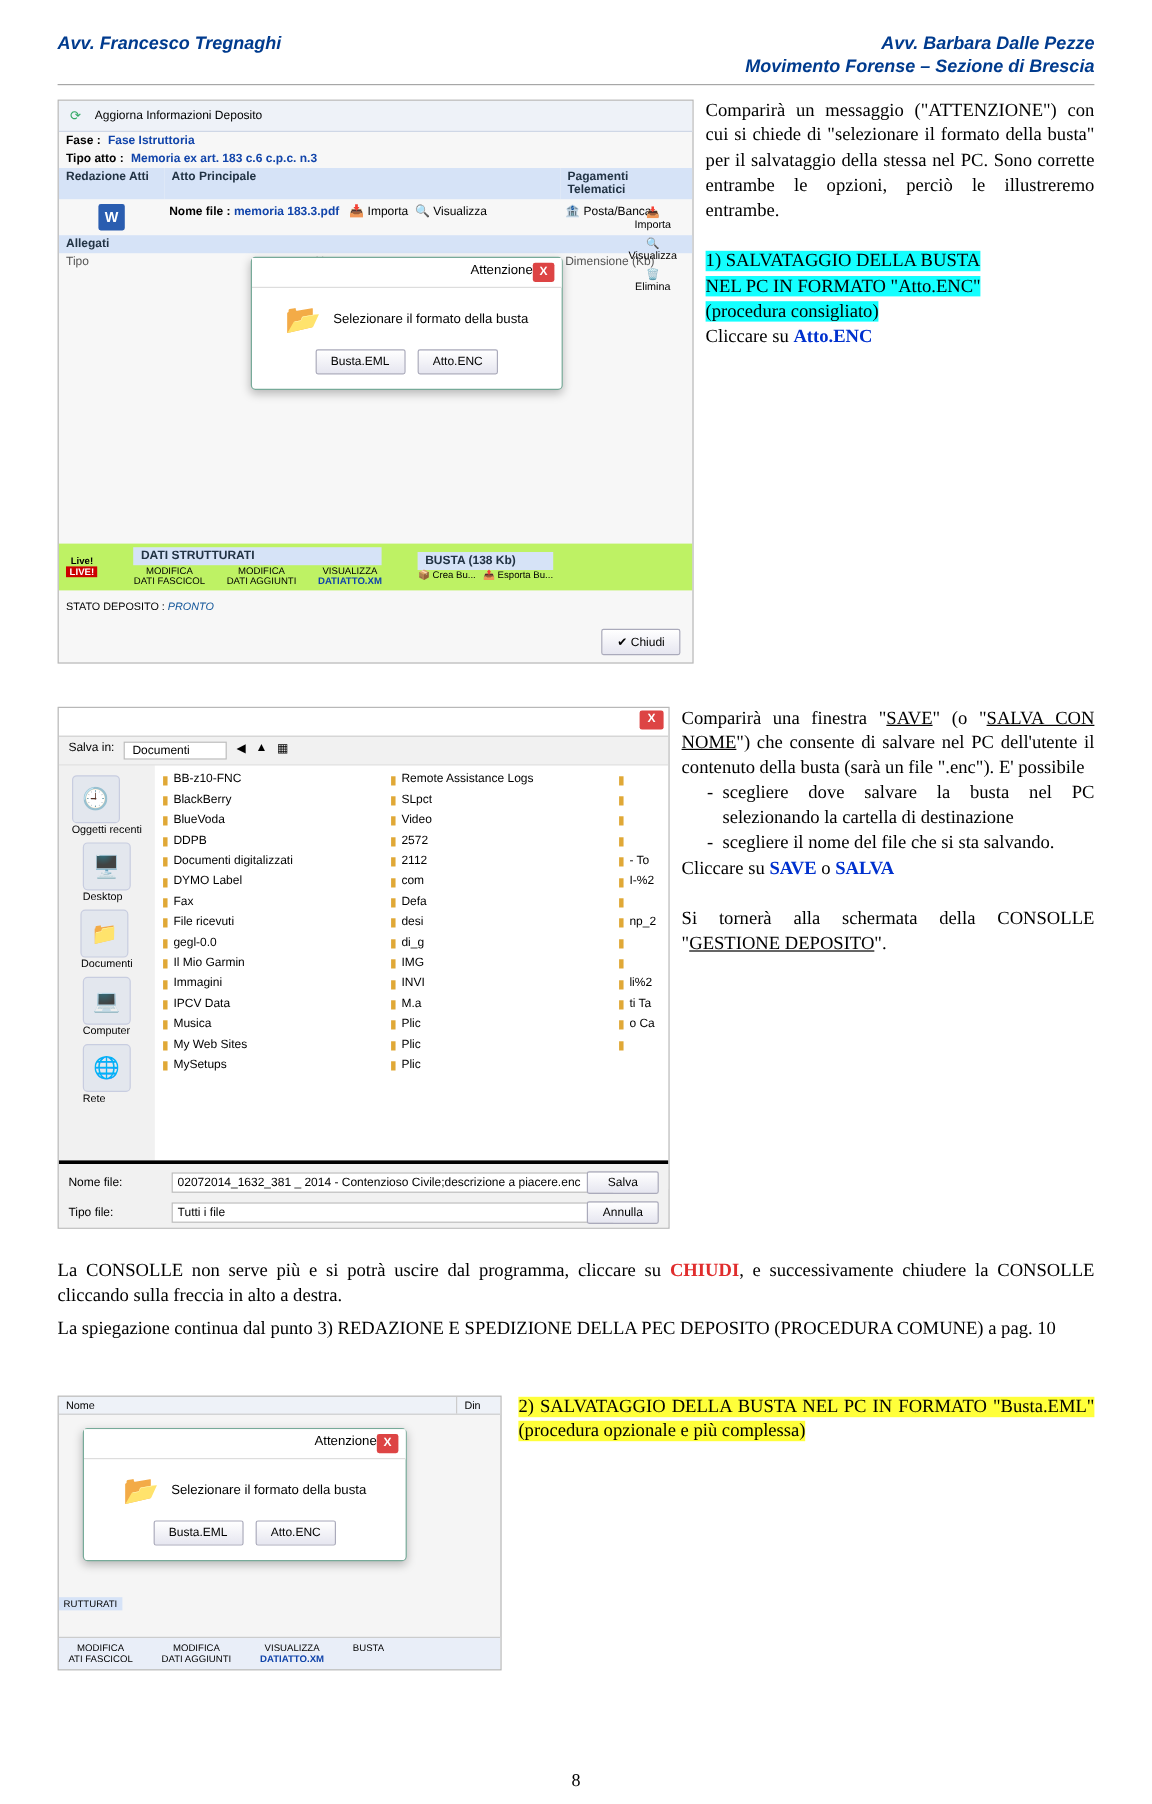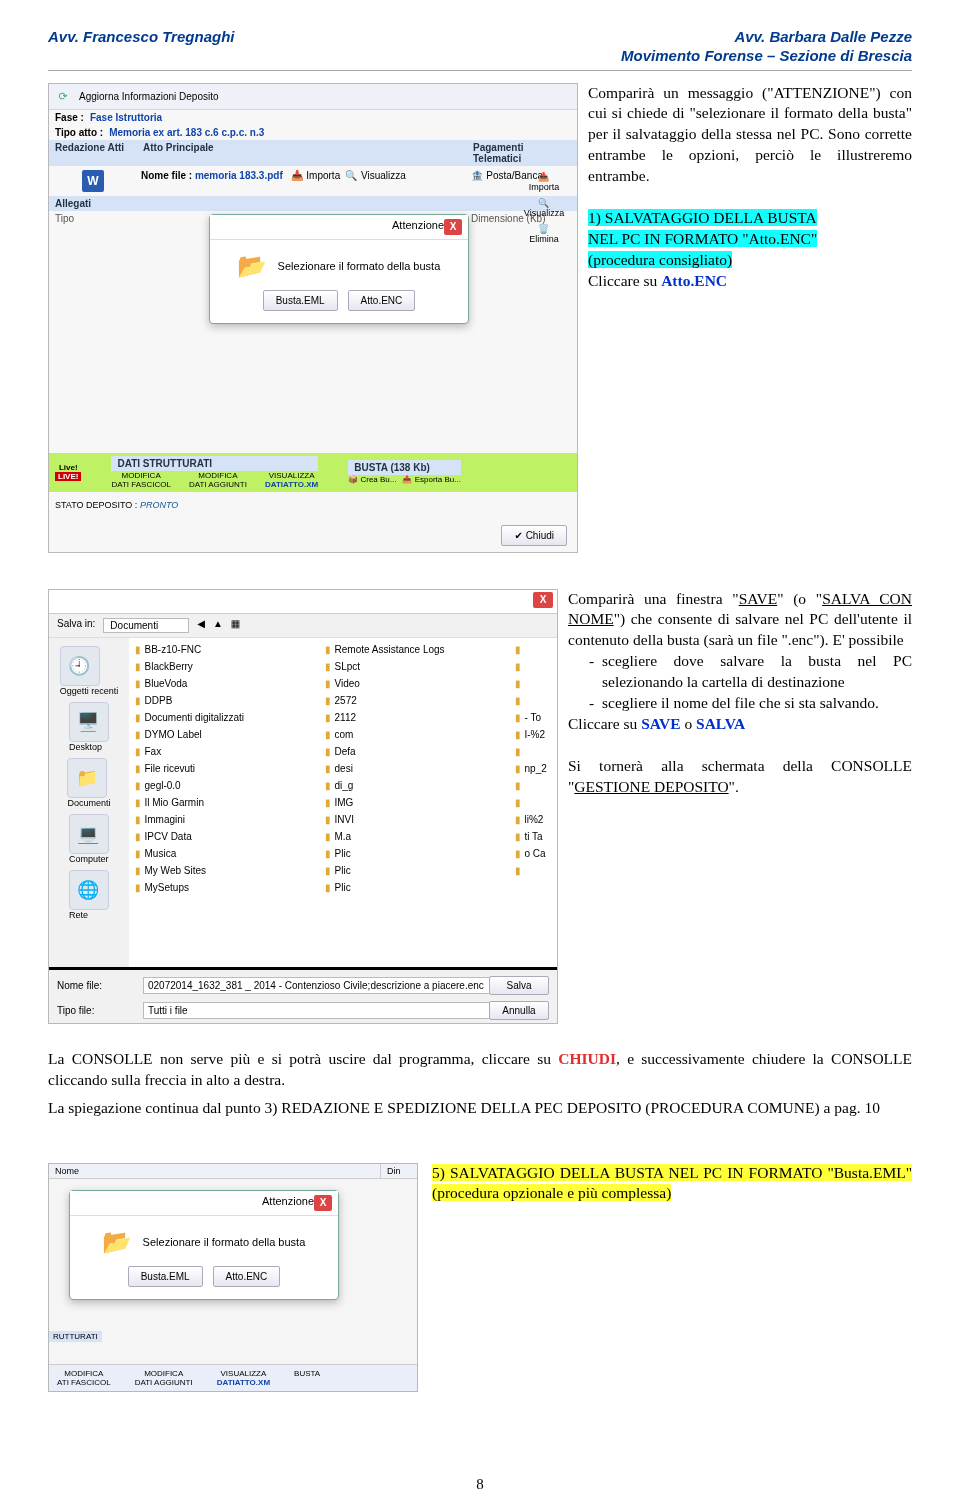--- a/index.html
+++ b/index.html
@@ -491,18 +491,18 @@
             <span>VISUALIZZA</span>
             <span style="color:#14a;font-weight:bold;">DATIATTO.XM</span>
           </div>
         <div>
             <span>BUSTA</span>
           </div>
       </div>
     </div>
 
     <div class="text-col">
-      <p><span class="enc-hl">5) SALVATAGGIO DELLA BUSTA NEL PC IN FORMATO "Busta.EML" (procedura opzionale e più complessa)</span></p>
+      <p><span class="enc-hl">2) SALVATAGGIO DELLA BUSTA NEL PC IN FORMATO "Busta.EML" (procedura opzionale e più complessa)</span></p>
     </div>
   </div>
 
   <div class="pageno">8</div>
 </div>
 
 </body></html>

